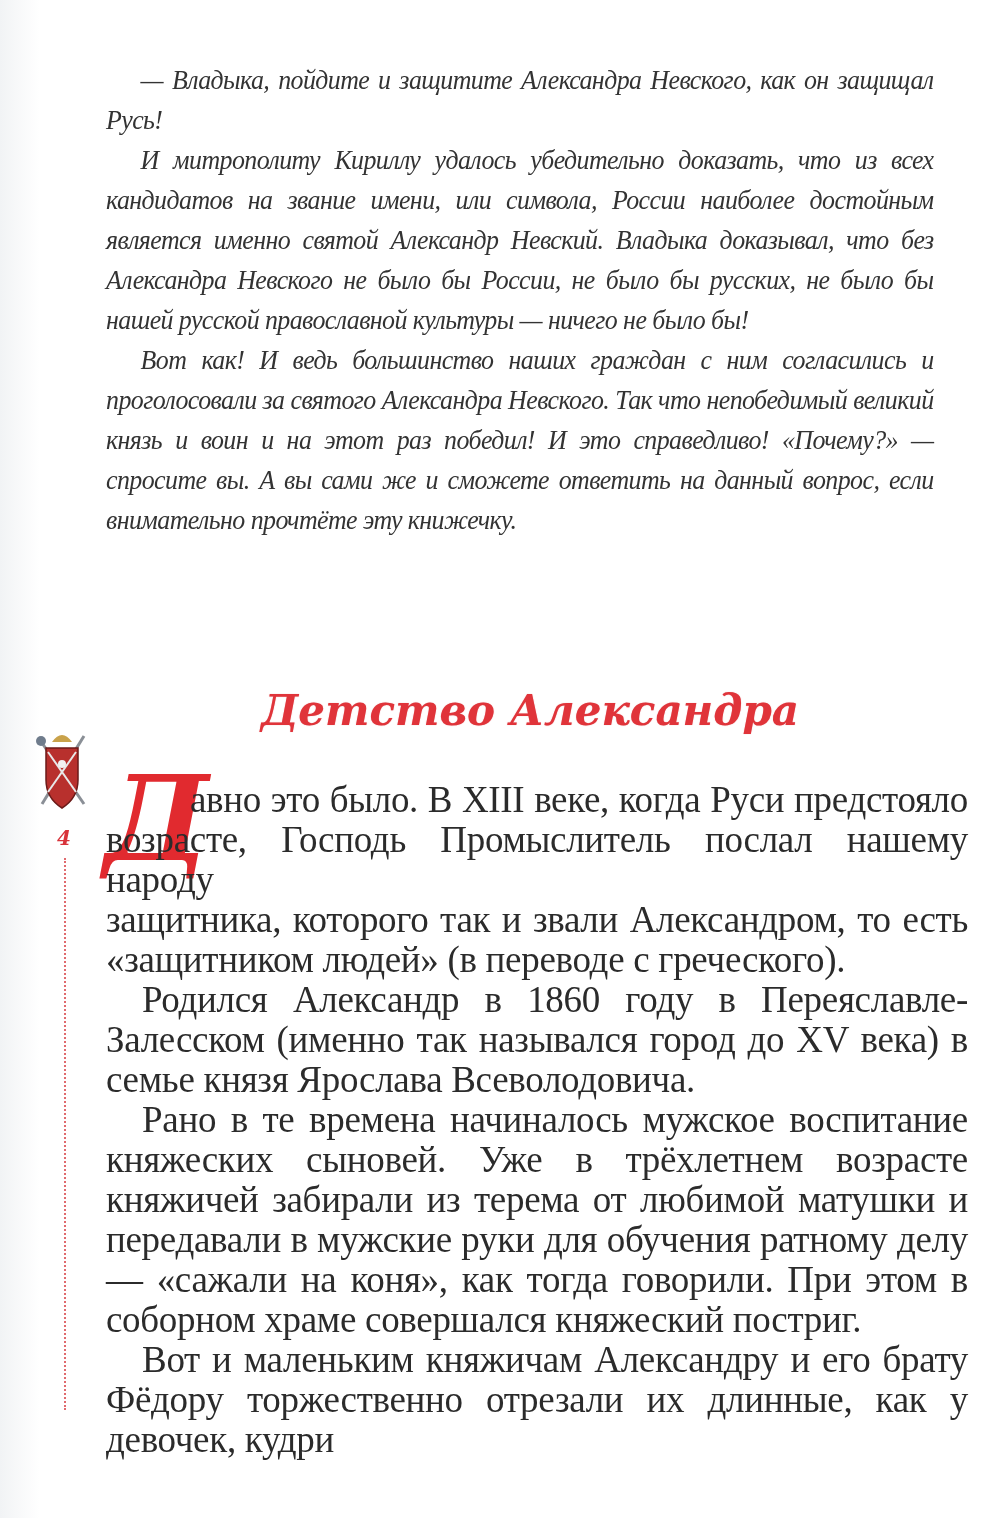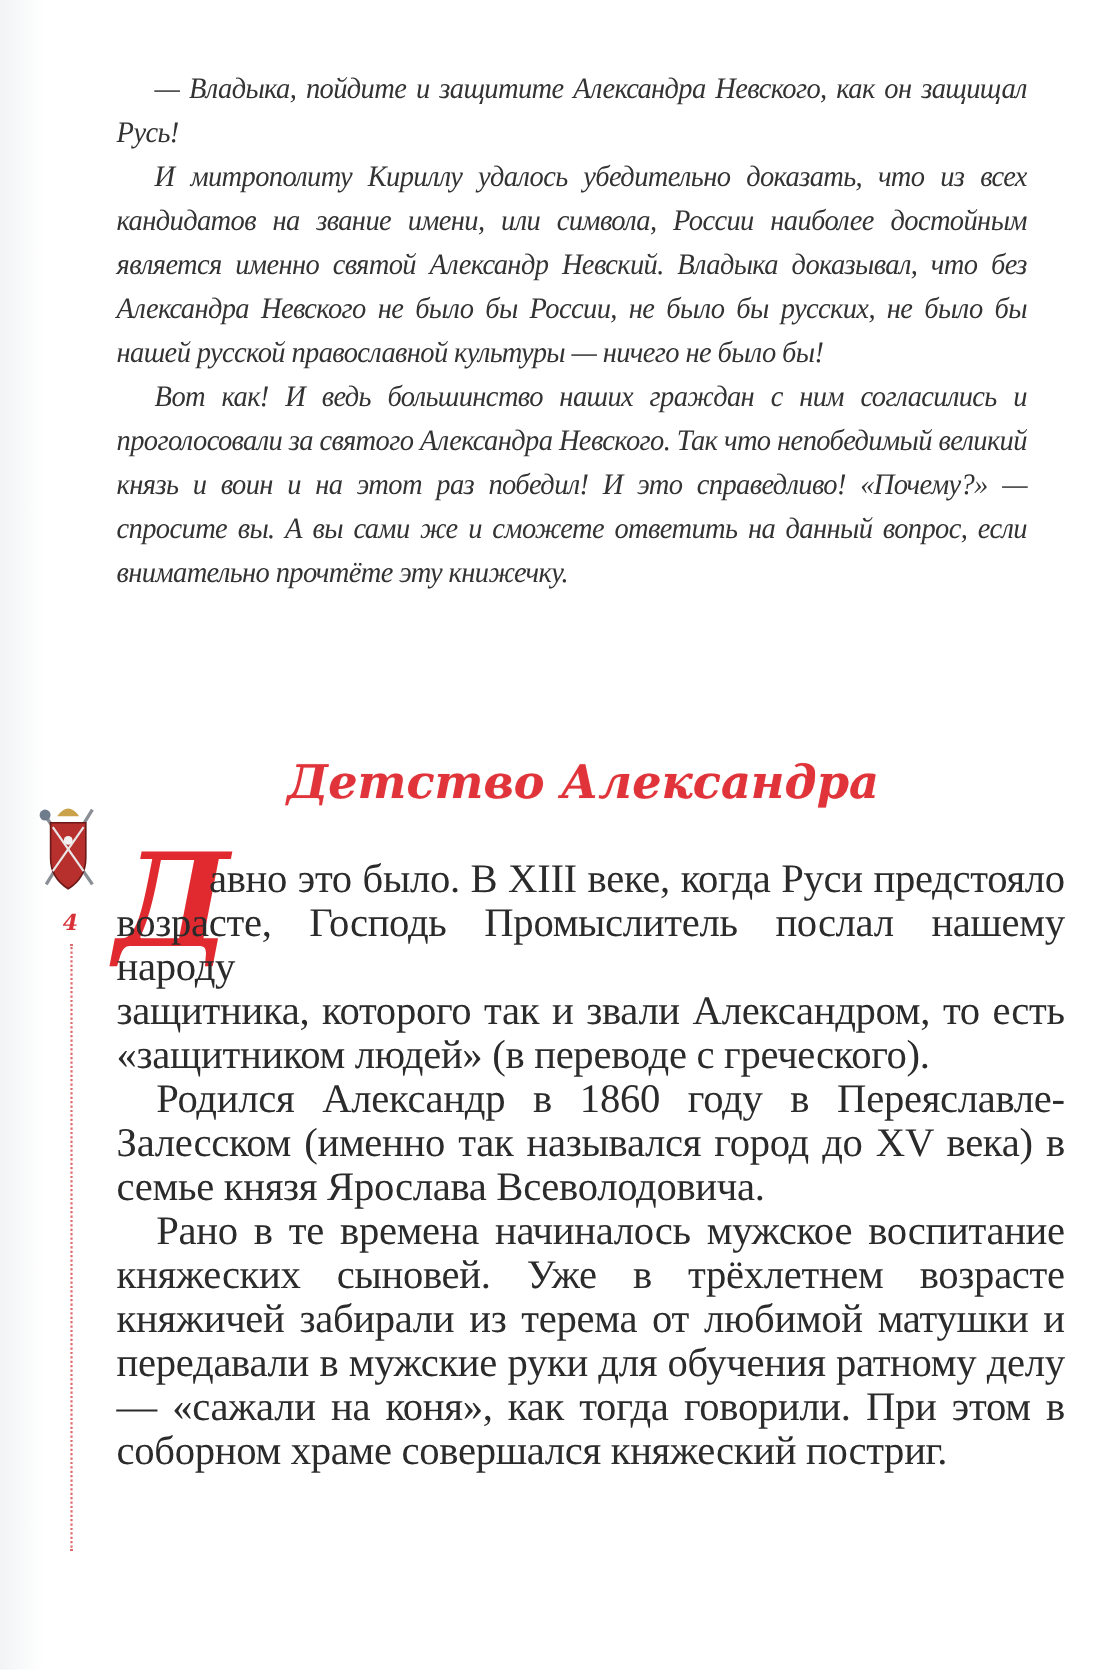--- a/index.html
+++ b/index.html
@@ -104,13 +104,14 @@
 
 <div class="body-text">
   <div class="first-para">
     <span class="line indented">авно это было. В XIII веке, когда Руси предстояло</span>
     <span class="line">возрасте, Господь Промыслитель послал нашему народу</span>
     <span class="line">защитника, которого так и звали Александром, то есть</span>
     <span class="line last">«защитником людей» (в переводе с греческого).</span>
   </div>
   <p>Родился Александр в 1860 году в Переяславле-Залесском (именно так назывался город до XV века) в семье князя Ярослава Всеволодовича.</p>
   <p>Рано в те времена начиналось мужское воспитание княжеских сыновей. Уже в трёхлетнем возрасте княжичей забирали из терема от любимой матушки и передавали в мужские руки для обучения ратному делу — «сажали на коня», как тогда говорили. При этом в соборном храме совершался княжеский постриг.</p>
+  <p>Вот и маленьким княжичам Александру и его брату Фёдору торжественно отрезали их длинные, как у девочек, кудри</p>
 </div>
 
 </body></html>

